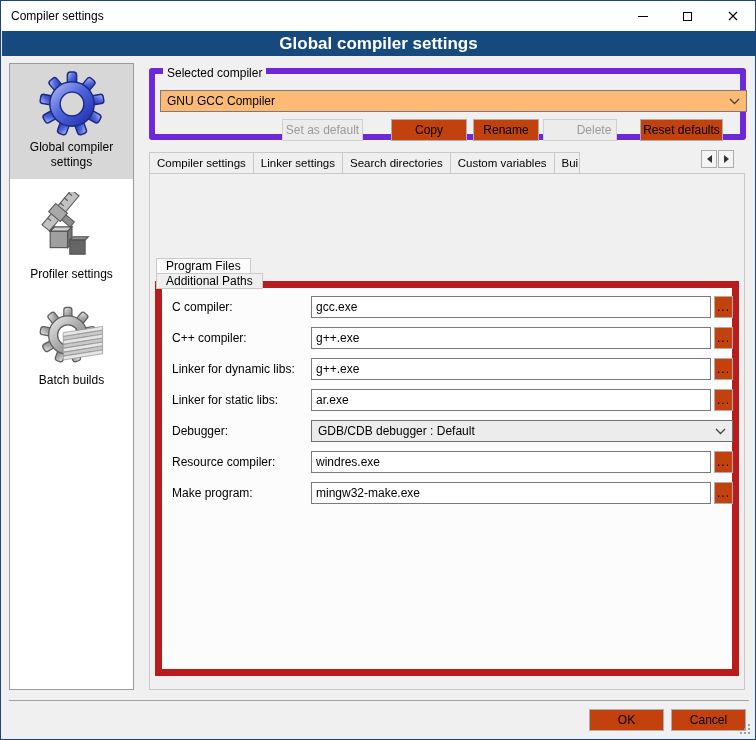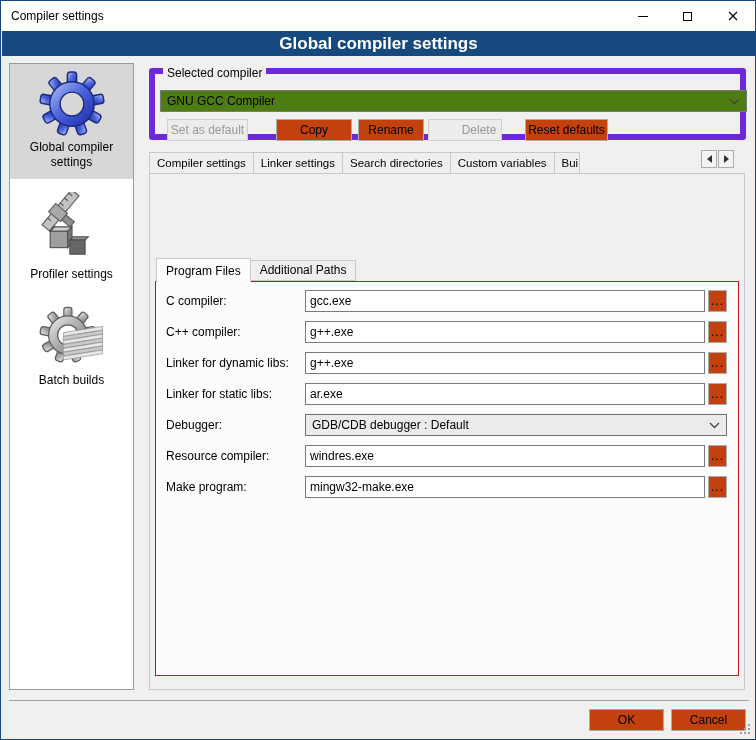--- a/index.html
+++ b/index.html
@@ -28,27 +28,27 @@
   .side-item { --hole:#fff; width:100%; padding:7px 4px 9px; text-align:center; margin-bottom:6px; }
   .side-item.selected { --hole:#d7d7d7; background:#d7d7d7; }
   .side-item .icon-wrap { display:flex; justify-content:center; }
   .side-item .side-label { display:block; margin-top:3px; line-height:1.25; font-size:12px; }
 
   
   .groupbox { position:absolute; border:6px solid #6d28d9; border-radius:3px; background:transparent; }
   .groupbox > .glabel { position:absolute; top:-8px; left:8px; background:#f0f0f0; padding:0 4px; font-size:12px; }
   .group-compiler { left:148px; top:67px; width:597px; height:72px; }
 
-  .combo { border:1px solid #7a7a7a; background:#4d7c0f; height:22px; display:flex; align-items:center;
+  .combo { border:1px solid #7a7a7a; background:#fdba74; height:22px; display:flex; align-items:center;
            padding:0 6px; position:relative; cursor:default; }
   .combo .ctext { flex:1; overflow:hidden; white-space:nowrap; }
   .combo .chev { margin-left:4px; display:flex; align-items:center; }
   .combo-top { position:absolute; left:5px; top:16px; width:587px; }
 
-  .btnrow { position:absolute; left:12px; right:17px; top:45px; display:flex; justify-content:flex-start; }
+  .btnrow { position:absolute; left:12px; right:17px; top:45px; display:flex; justify-content:flex-end; }
   .btn { height:22px; background:#c2410c; border:1px solid #adadad; font-family:"Liberation Sans",sans-serif;
          font-size:12px; text-align:center; cursor:default; padding:0; }
   .btn:disabled, .btn.disabled { background:#ececec; border-color:#cfcfcf; color:#9a9a9a; }
   .b-setdef { width:81px; }
   .b-copy { width:76px; margin-left:28px; }
   .b-rename { width:66px; margin-left:6px; }
   .b-delete { width:74px; margin-left:4px;padding-left:28px; }
   .b-reset { width:83px; margin-left:23px; }
 
   
@@ -72,27 +72,27 @@
   .group-install { left:155px; top:181px; width:582px; height:68px; }
   .path-input { position:absolute; left:6px; top:24px; width:456px; height:22px; background:#fff;
                 border:1px solid #0078d7; display:flex; align-items:center; padding:0 3px; overflow:hidden; }
   .path-input .sel { background:#0078d7; color:#fff; white-space:nowrap; }
   .mini-browse { position:absolute; left:466px; top:24px; width:20px; height:22px; }
   .autodetect { position:absolute; left:490px; top:24px; width:77px; height:22px; }
   .note { position:absolute; left:6px; top:49px; right:1px; color:#9e1b1b; white-space:nowrap; overflow:hidden; font-size:12px; }
   .browse-dots { line-height:16px; letter-spacing:1px; }
 
   
-  .subtabstrip { position:absolute; left:155px; top:257px; height:24px; display:flex; align-items:center; z-index:3; }
+  .subtabstrip { position:absolute; left:155px; top:257px; height:24px; display:flex; align-items:flex-start; z-index:3;flex-direction:column; }
   .subtab { height:21px; border:1px solid #c9c9c9; background:#efefef; padding:0 9px; font-size:12px;
             display:flex; align-items:center; margin-right:-1px; cursor:default; }
   .subtab.active { height:24px; background:#fcfcfc; border-bottom:none; z-index:2; position:relative; }
 
   .innerpage { position:absolute; left:154px; top:280px; width:584px; height:395px;
-               background:#fcfcfc; border:1px solid #b91c1c; z-index:1; }
+               background:#fcfcfc; border:7px solid #b91c1c; z-index:1; }
 
   .frow { position:absolute; left:0; width:100%; height:22px; }
   .flabel { position:absolute; left:10px; line-height:22px; font-size:12px; }
   .ftext { position:absolute; left:149px; width:400px; height:22px; border:1px solid #7a7a7a;
            background:#fff; padding:0 4px; font-family:"Liberation Sans",sans-serif; font-size:12px; }
   .fbrowse { position:absolute; left:552px; width:19px; height:22px; }
   .combo-gray { position:absolute; left:149px; width:422px; background:#ececec; border-color:#707070; }
 
   
   .footer-divider { position:absolute; left:8px; top:699px; width:740px; height:1px; background:#a0a0a0; }

